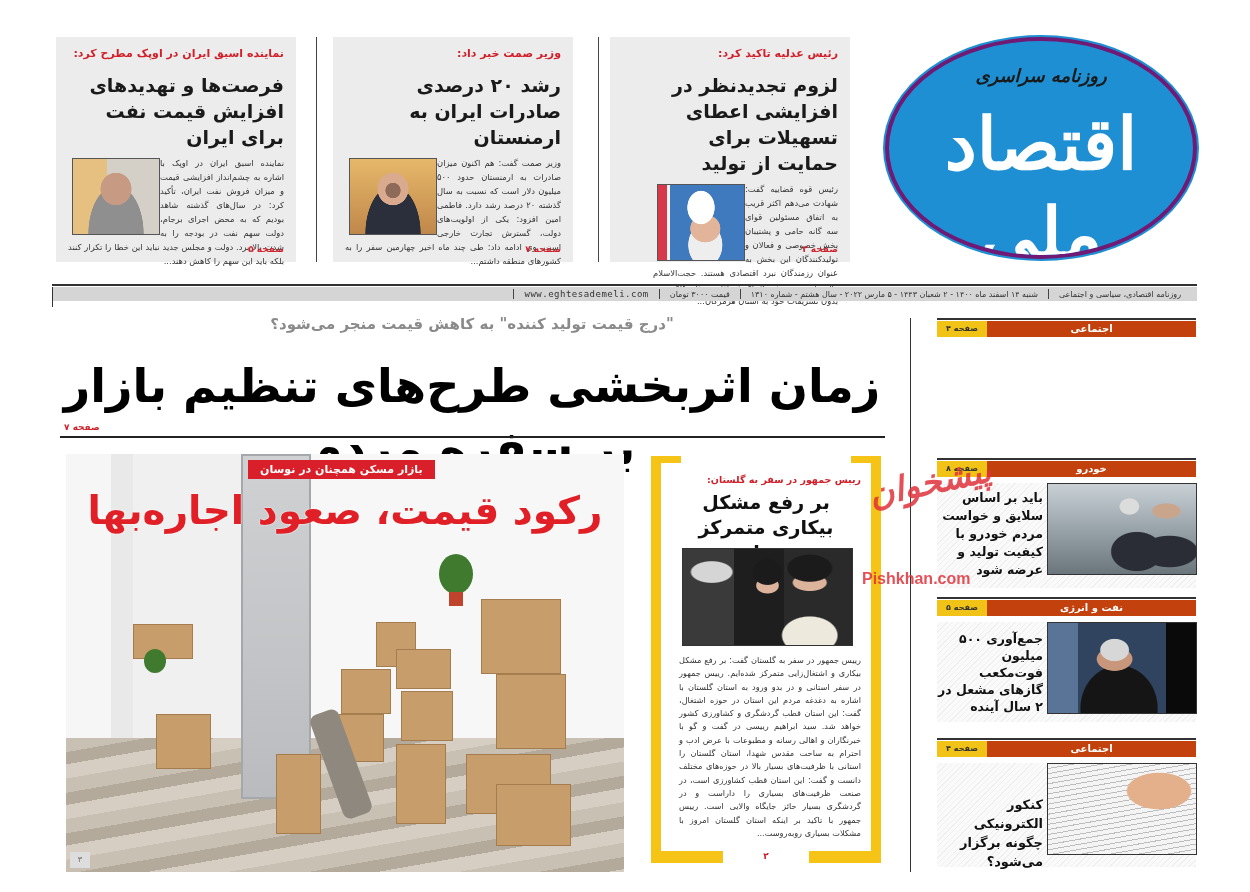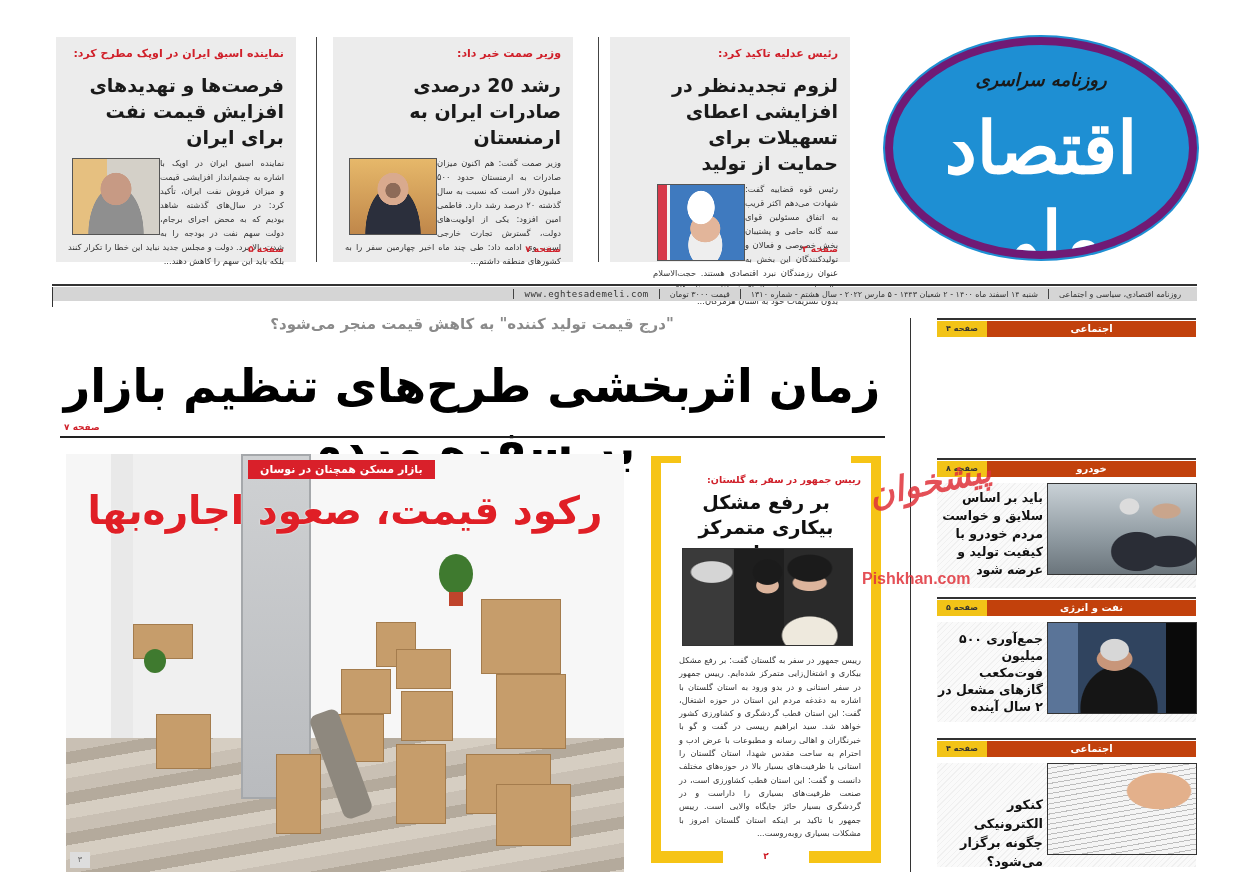--- a/index.html
+++ b/index.html
@@ -20,21 +20,21 @@
     .vsep { position: absolute; top: 37px; width: 1px; height: 225px; background: #444; }
 
     
     .ph-judge { background: radial-gradient(ellipse at 50% 30%, #ffffff 0 22%, transparent 23%), radial-gradient(ellipse at 55% 58%, #e2b59a 0 22%, transparent 23%), radial-gradient(ellipse at 55% 80%, #eeeeee 0 25%, transparent 26%), linear-gradient(90deg, #d7394a 0 10%, #f4f4f4 10% 14%, #3f7abf 14%); }
     .ph-minister { background: radial-gradient(ellipse at 50% 42%, #8e6b58 0 12%, transparent 13%), radial-gradient(ellipse at 50% 40%, #d9aa8e 0 25%, transparent 26%), radial-gradient(ellipse at 50% 100%, #2b2f3c 0 45%, transparent 46%), linear-gradient(#e6b86a, #c0874a); }
     .ph-opec { background: radial-gradient(ellipse at 50% 40%, #c79a84 0 25%, transparent 26%), radial-gradient(ellipse at 50% 100%, #8f8f8f 0 45%, transparent 46%), linear-gradient(90deg, #e6c080 0 40%, #d4d0c8 40%); }
 
     
     .logo {
       position: absolute; left: 885px; top: 37px; width: 312px; height: 222px;
-      border-radius: 50%; background: #1e8fd3; border: 8px solid #701a75; box-shadow: 0 0 0 2px #1e8fd3;
+      border-radius: 50%; background: #1e8fd3; border: 4px solid #701a75; box-shadow: 0 0 0 2px #1e8fd3;
       overflow: hidden;
     }
     .logo .sub { position: absolute; top: 24px; left: 0; right: 0; text-align: center; font-family: "DejaVu Serif", serif; font-size: 18px; color: #1a1a1a; font-style: italic; font-weight: bold; }
     .logo .main { position: absolute; top: 58px; left: 0; right: 0; text-align: center; font-family: "DejaVu Serif", serif; font-size: 72px; color: #ffffff; font-weight: bold; line-height: 90px; letter-spacing: -2px; }
 
     
     .strip-line { position: absolute; left: 52px; top: 284px; width: 1145px; height: 2px; background: #333; }
     .strip { position: absolute; left: 52px; top: 287px; width: 1145px; height: 14px; background: #d5d5d5; display: flex; align-items: center; font-size: 8px; color: #333; padding: 0 6px; }
     .strip .seg { padding: 0 10px; white-space: nowrap; }
     .strip .bar { width: 1px; height: 10px; background: #444; }
@@ -112,21 +112,21 @@
   <div class="bodywrap">
     <div class="photo ph-judge"></div>
     <div class="body">رئیس قوه قضاییه گفت: شهادت می‌دهم اکثر قریب به اتفاق مسئولین قوای سه گانه حامی و پشتیبان بخش خصوصی و فعالان و تولیدکنندگان این بخش به عنوان رزمندگان نبرد اقتصادی هستند. حجت‌الاسلام والمسلمین محسنی اژه‌ای در ادامه برنامه‌های سفر بدون تشریفات خود به استان هرمزگان...</div>
   </div>
   <div class="page">صفحه ۲</div>
 </div>
 <div class="vsep" style="left:598px;"></div>
 
 <div class="teaser" style="left:333px; width:240px;">
   <div class="kicker">وزیر صمت خبر داد:</div>
-  <div class="title">رشد 20 درصدی صادرات ایران به ارمنستان</div>
+  <div class="title">رشد ۲۰ درصدی صادرات ایران به ارمنستان</div>
   <div class="bodywrap">
     <div class="photo ph-minister"></div>
     <div class="body">وزیر صمت گفت: هم اکنون میزان صادرات به ارمنستان حدود ۵۰۰ میلیون دلار است که نسبت به سال گذشته ۲۰ درصد رشد دارد. فاطمی امین افزود: یکی از اولویت‌های دولت، گسترش تجارت خارجی است. وی ادامه داد: طی چند ماه اخیر چهارمین سفر را به کشورهای منطقه داشتم...</div>
   </div>
   <div class="page">صفحه ۷</div>
 </div>
 <div class="vsep" style="left:316px;"></div>
 
 <div class="teaser" style="left:56px; width:240px;">
   <div class="kicker">نماینده اسبق ایران در اوپک مطرح کرد:</div>

